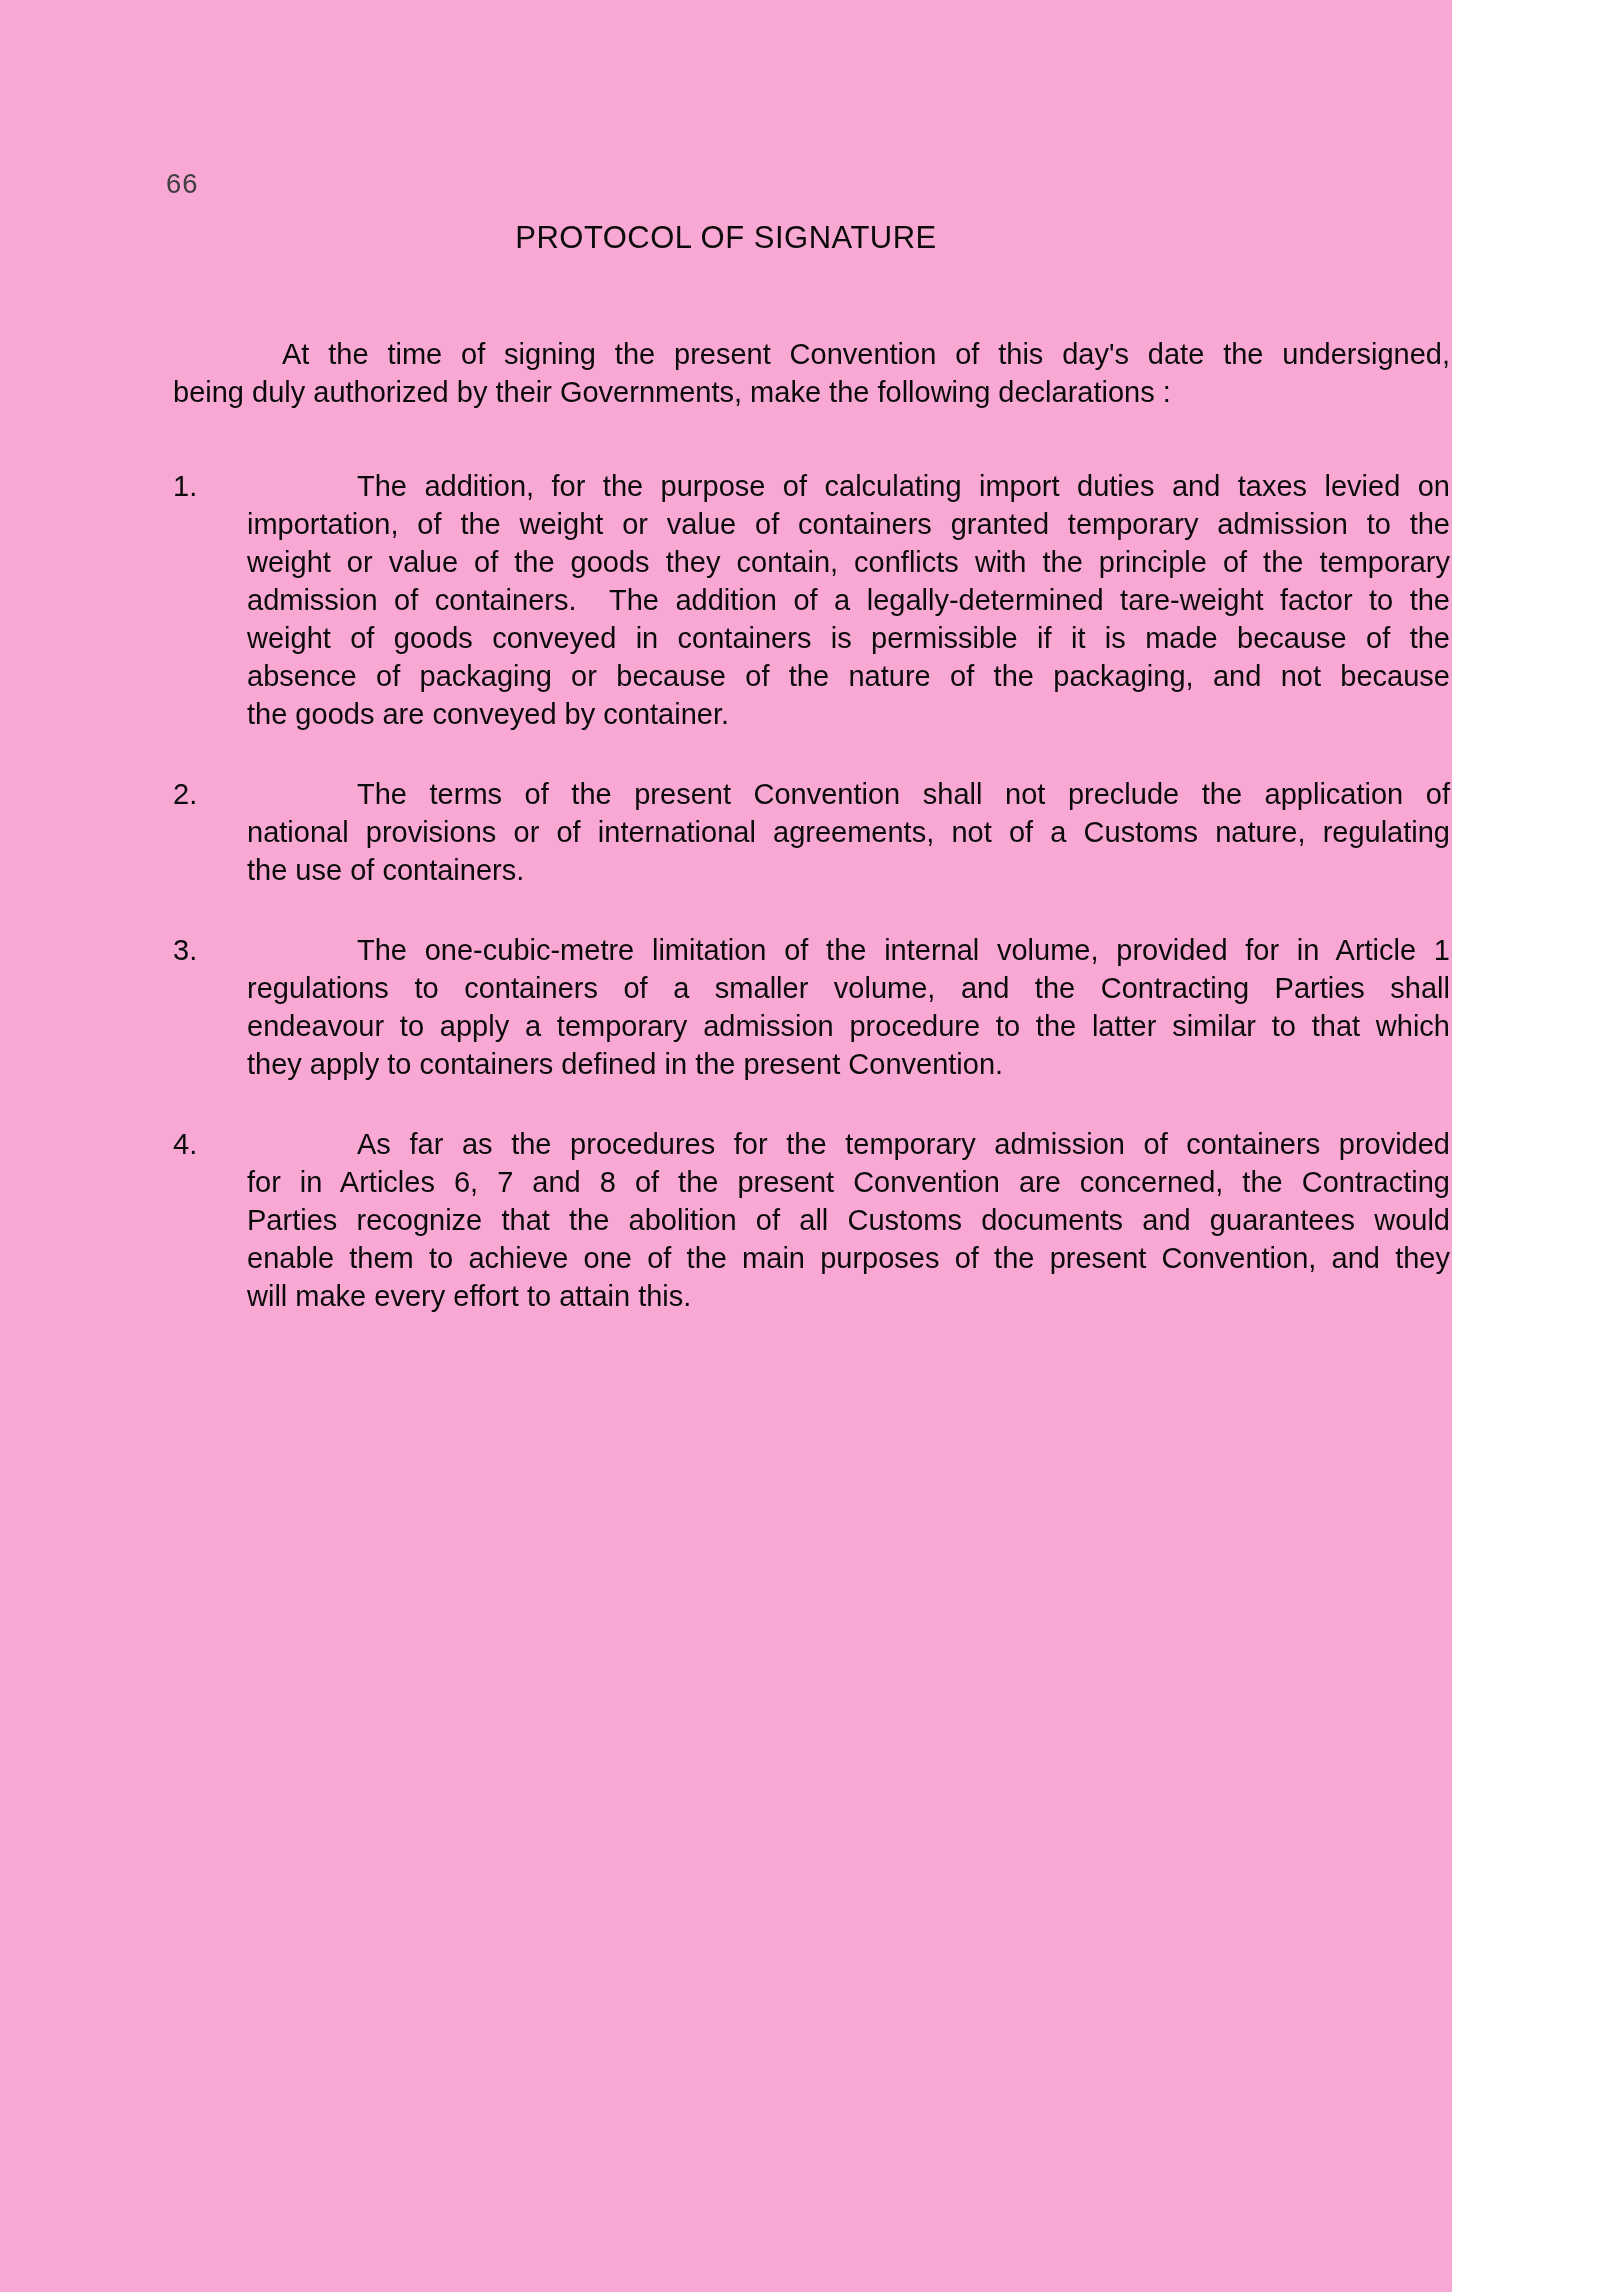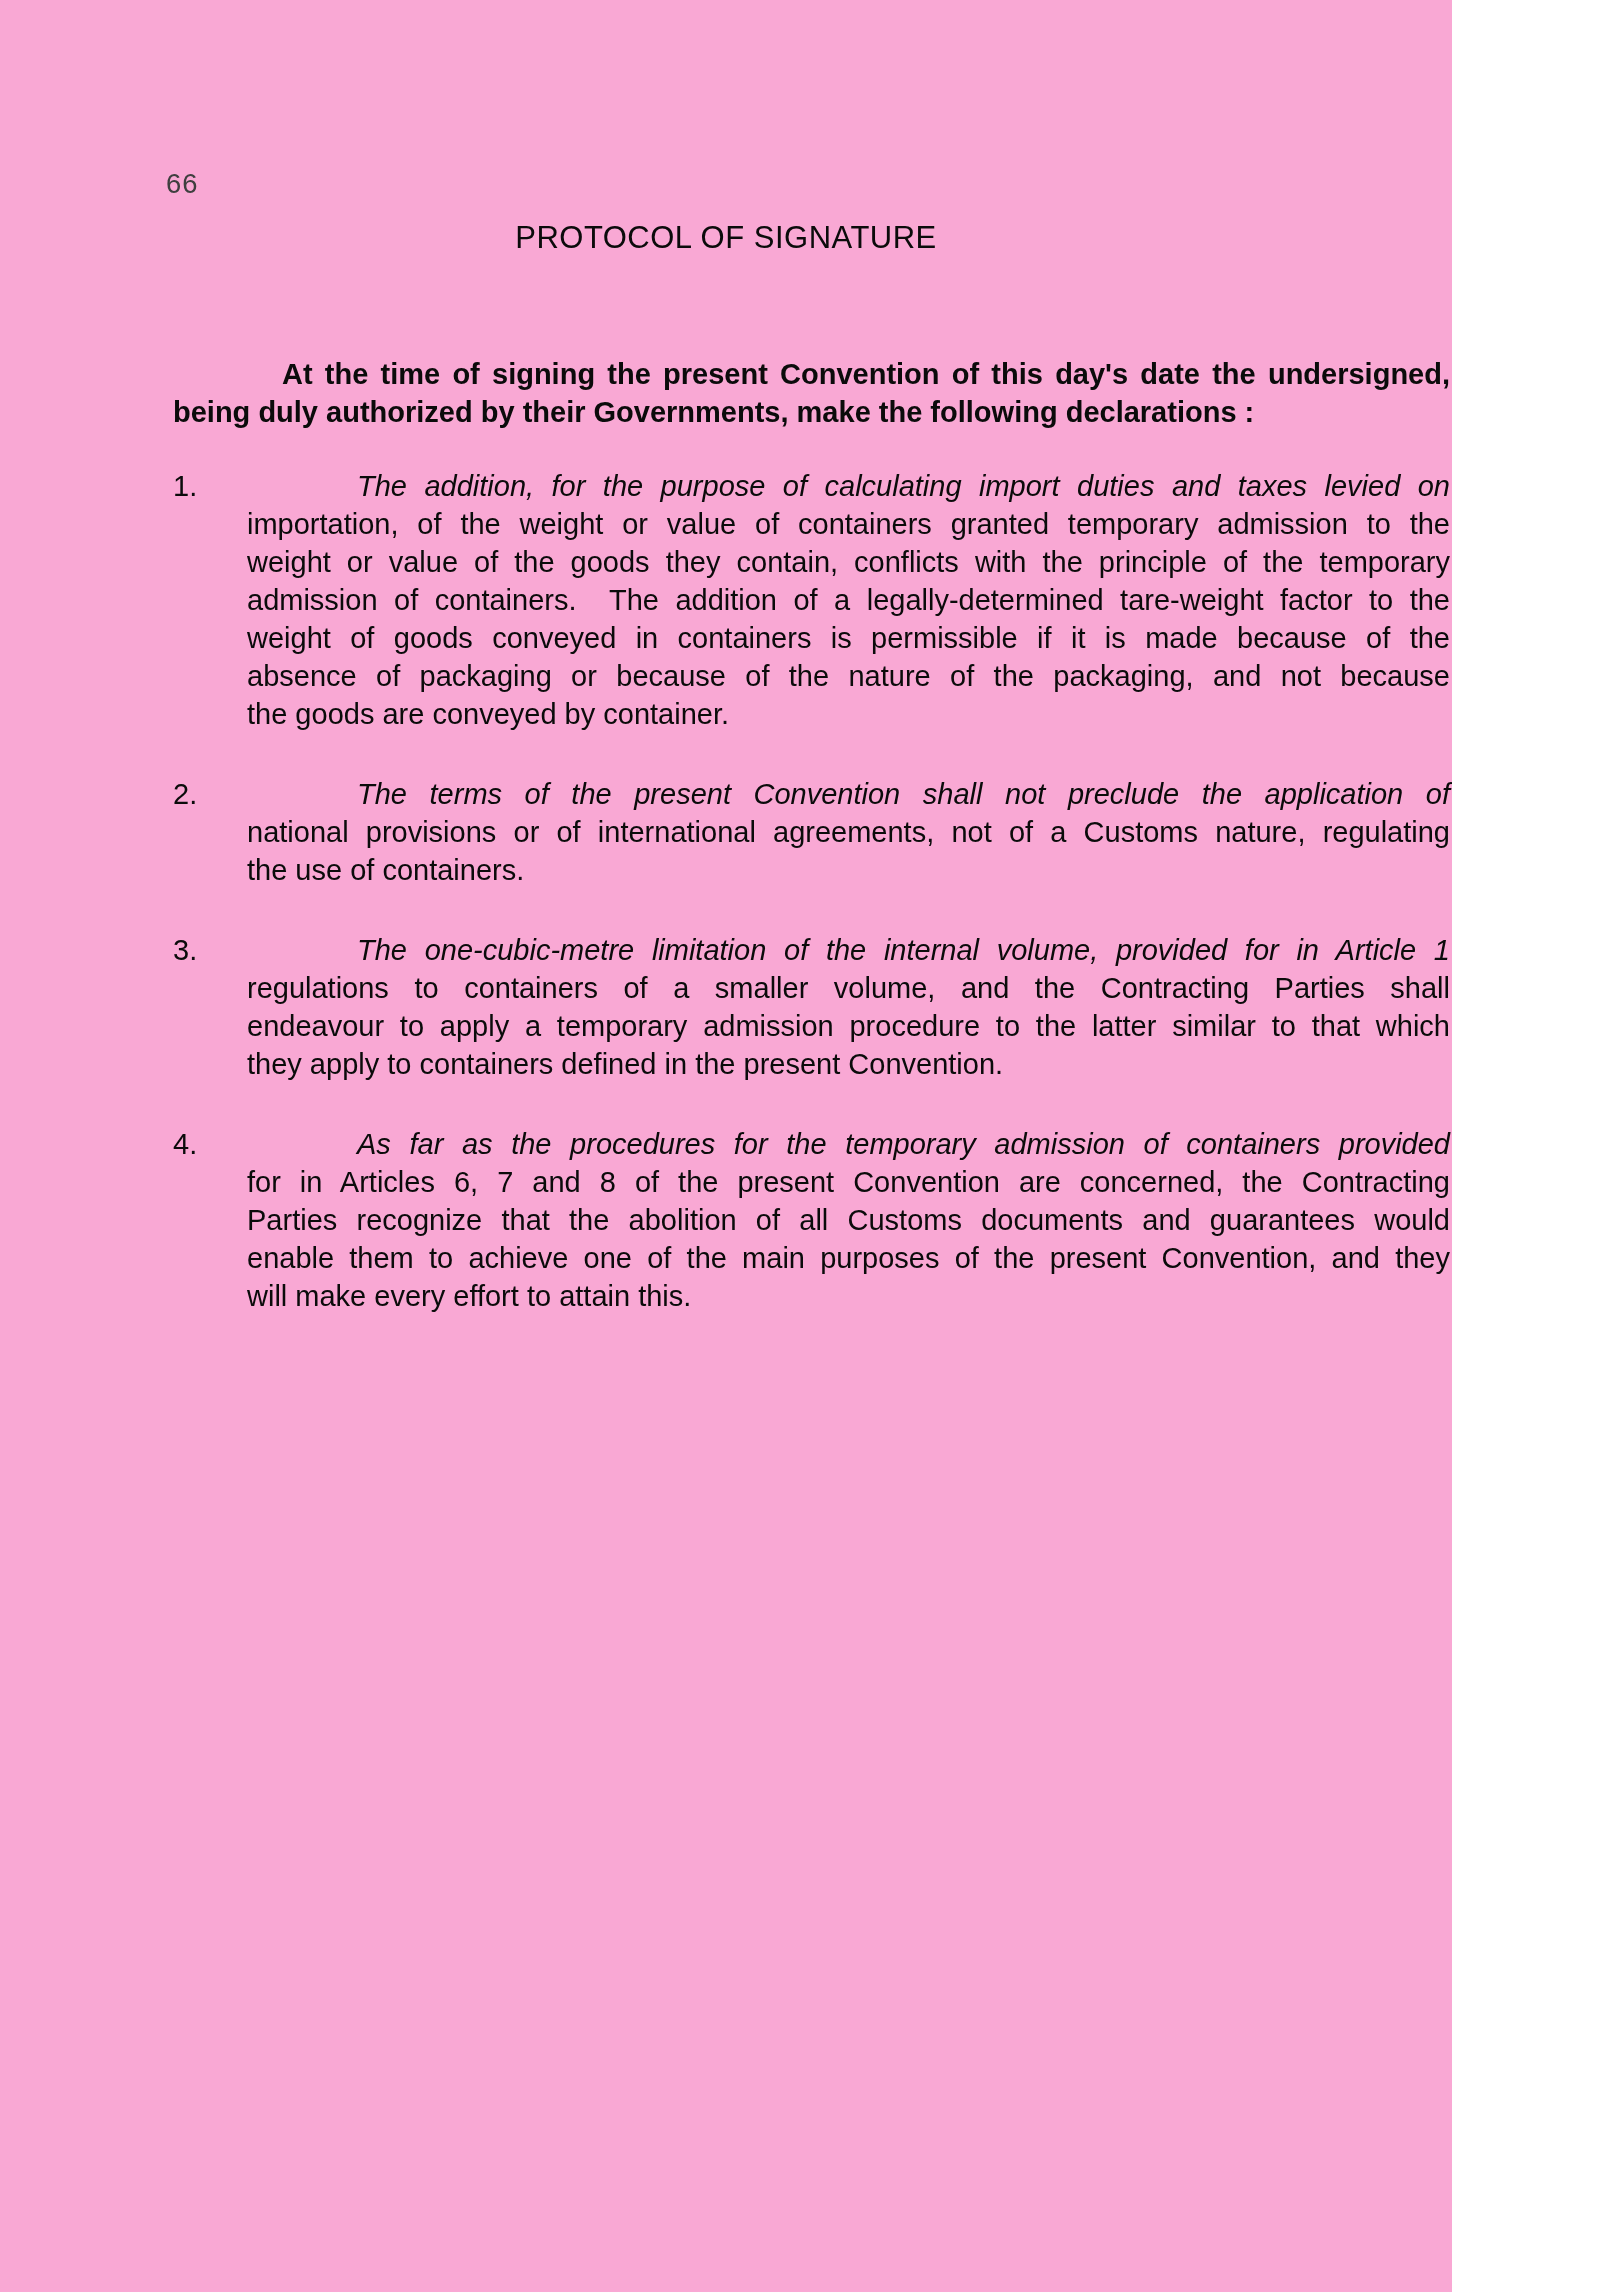--- a/index.html
+++ b/index.html
@@ -37,22 +37,21 @@
     color: #0b0b0b;
   }
   .content {
     position: absolute;
     left: 173px;
     width: 1277px;
     font-size: 29px;
     line-height: 38px;
   }
   .intro {
-    top: 355px;
-    font-weight: bold;
+    top: 335px;
   }
   .declarations {
     top: 467px;
   }
   .ln {
     text-align: justify;
     text-align-last: justify;
     white-space: normal;
   }
   .ln.last {
@@ -72,21 +71,20 @@
   .item .num {
     flex: 0 0 74px;
     width: 74px;
   }
   .item .body {
     flex: 1 1 auto;
     width: 1203px;
   }
   .item .body .ln.first {
     text-indent: 110px;
-    font-style: italic;
   }
 </style>
 </head>
 <body>
 
 <div class="page">
   <div class="page-number">66</div>
 
   <div class="doc-title">PROTOCOL OF SIGNATURE</div>
 

